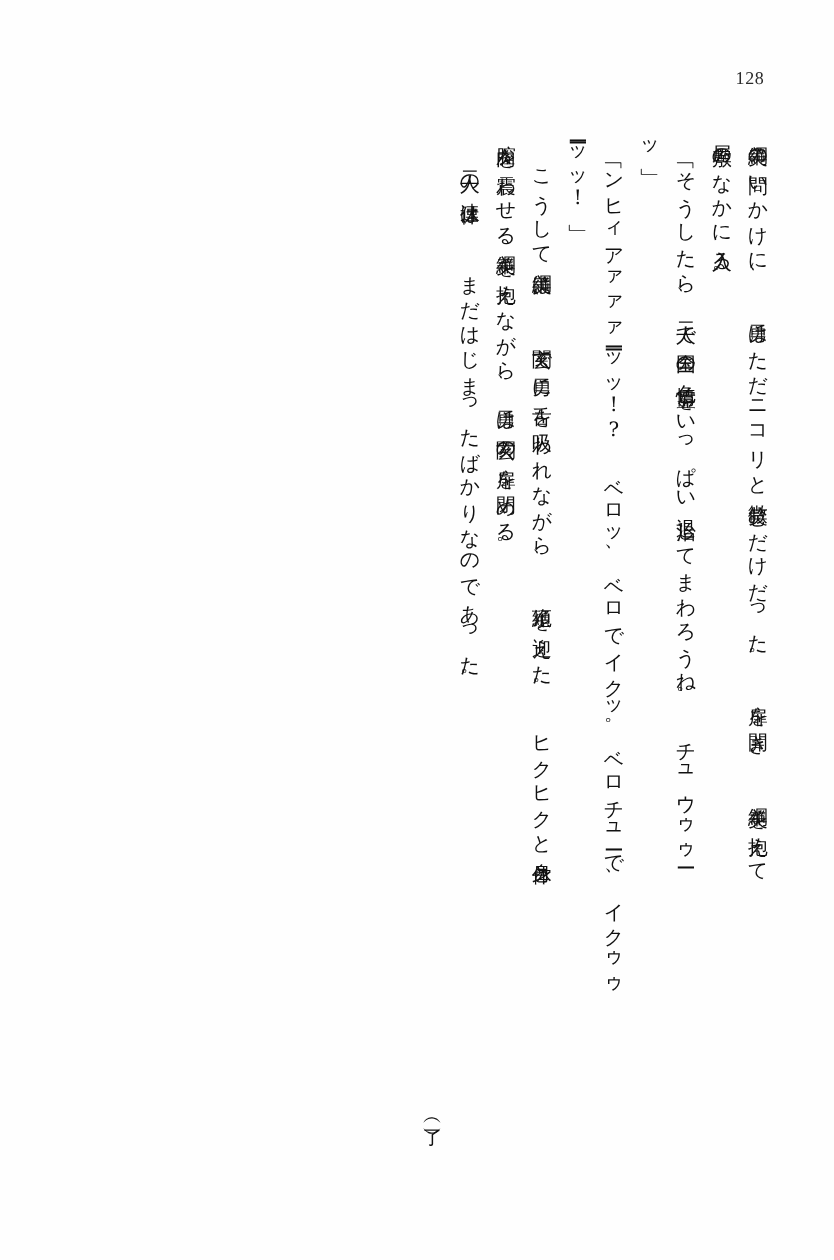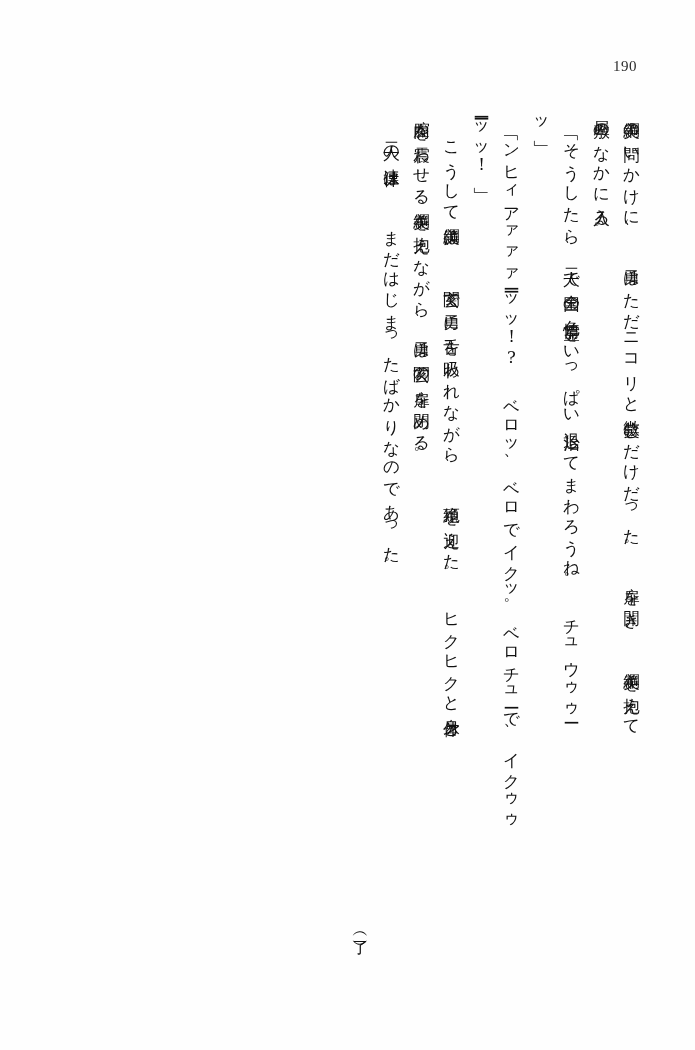--- a/index.html
+++ b/index.html
@@ -67,21 +67,21 @@
     letter-spacing: 2px;
     color: #111111;
     font-family: "DejaVu Serif", "Liberation Serif", serif;
   }
 </style>
 </head>
 <body>
 
 <div class="page">
 
-  <div class="page-number">190</div>
+  <div class="page-number">128</div>
 
   <div class="body-area">
     <div class="vline">美綱の問いかけに、　勇はただニコリと微笑むだけだった。　扉を開き、　美綱を抱えて</div>
     <div class="vline">屋敷のなかに入る。</div>
     <div class="vline indent-1">「そうしたら、二人で全国の色情霊をいっぱい退治してまわろうね。　チュウゥゥー</div>
     <div class="vline">ッ」</div>
     <div class="vline indent-1">「ンヒィアァァァーーッッ!?　ベロッ、ベロでイクッ。ベロチューで、イクゥゥ</div>
     <div class="vline">ーーッッ!」</div>
     <div class="vline indent-1">こうして美綱は、　玄関で勇に舌を吸われながら、　絶頂を迎えた。　ヒクヒクと身体と</div>
     <div class="vline">膣肉を震わせる美綱を抱えながら、勇は玄関の扉を閉める。</div>

